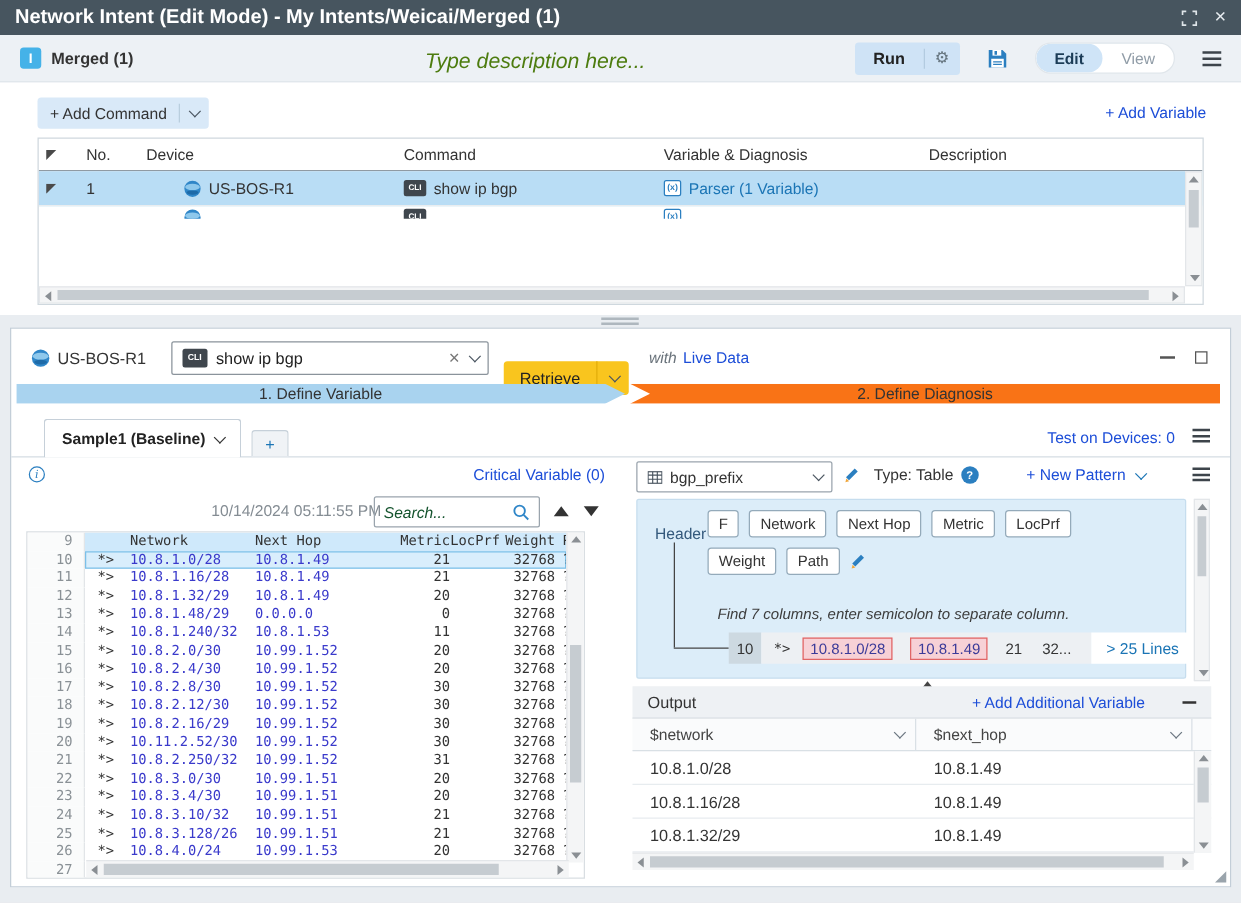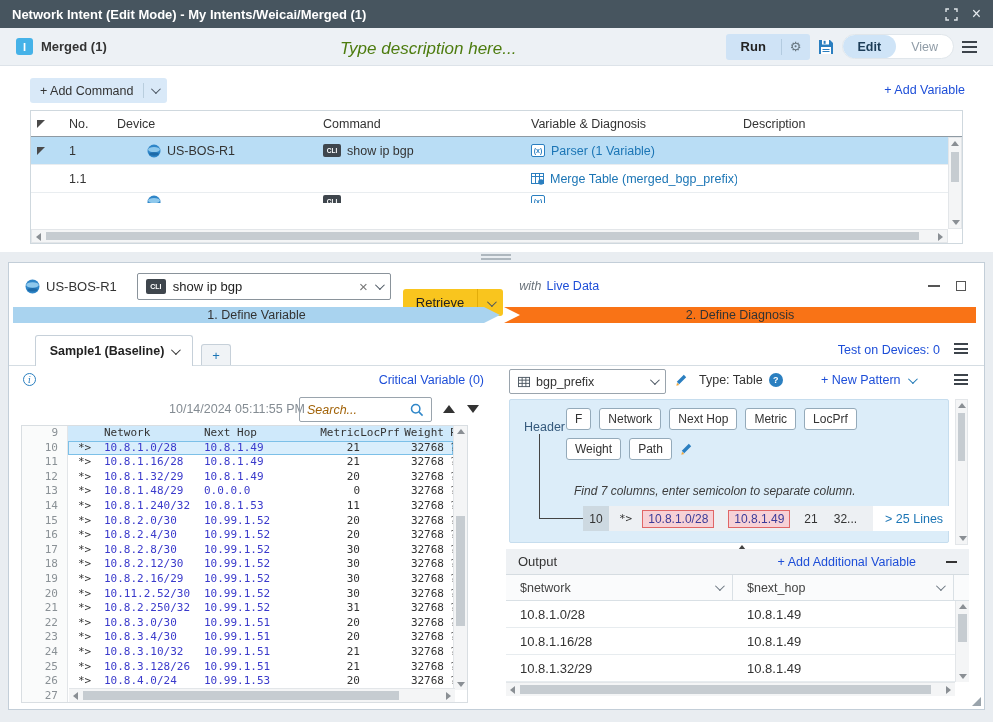--- a/index.html
+++ b/index.html
@@ -2,32 +2,32 @@
 <html><head>
 <meta charset="utf-8">
 <style>
   * { margin:0; padding:0; box-sizing:border-box; }
   body { font-family:"Liberation Sans", sans-serif; background:#cfd6dc; }
   .stage { position:relative; width:993px; height:722px; background:#e9edf1; overflow:hidden; }
 
   
   .titlebar { position:absolute; left:0; top:0; width:993px; height:28px; background:#47555f;
     display:flex; align-items:center; padding:0 12px; }
-  .titlebar .ttl { color:#fff; font-size:13px; font-weight:bold; flex:1; }
+  .titlebar .ttl { color:#fff; font-size:16px; font-weight:bold; flex:1; }
   .tb-ico { display:flex; align-items:center; margin-left:14px; cursor:pointer; }
   .close-x { color:#e8edf1; font-size:16px; line-height:1; }
 
   
   .toolbar { position:absolute; left:0; top:28px; width:993px; height:38px; background:#edf1f5;
     border-bottom:1px solid #dde3e9; display:flex; align-items:center; padding:0 16px; }
   .int-badge { width:17px; height:17px; background:#45b2e8; border-radius:3px; color:#fff;
     font-size:11px; font-weight:bold; display:flex; align-items:center; justify-content:center; margin-right:8px; }
   .int-name { font-size:13px; font-weight:bold; color:#333; }
   .desc-ph { position:absolute; left:340px; top:11px; font-size:17px; font-style:italic; color:#4d7c0f; }
-  .right-tools { margin-left:auto; display:flex; align-items:center; gap:8px;padding-left:24px; }
+  .right-tools { margin-left:auto; display:flex; align-items:center; gap:22px;padding-left:24px; }
   .run-group { display:flex; align-items:center; background:#cfe3f6; border-radius:3px; height:26px; }
   .run-btn { padding:0 15px; font-size:13px; color:#222; font-weight:bold; cursor:pointer; line-height:26px; }
   .run-sep { width:1px; height:16px; background:#b3cbe0; }
   .gear { font-family:"DejaVu Sans", sans-serif; color:#66757f; font-size:13px; padding:0 8px; cursor:pointer; }
   .pill { display:flex; border:1px solid #e0e6eb; background:#fff; border-radius:13px; overflow:hidden; height:25px; }
   .pill .seg { padding:0 15px; font-size:12.5px; line-height:24px; cursor:pointer; }
   .pill .on { background:#cfe4f7; color:#1c3c57; font-weight:bold; border-radius:13px; }
   .pill .off { color:#909ca7; }
   .burger { display:flex; flex-direction:column; gap:3px; cursor:pointer; }
   .burger i { display:block; width:15px; height:2px; background:#3d444b; }
@@ -136,21 +136,21 @@
   .newpat .chev { border-color:#1b75b5; }
   .var-menu { right:16px; top:111px; }
 
   
   .scope-sel { position:absolute; left:25px; top:134px; width:124px; height:25px; border:1px solid #9aa4ad;
     border-radius:2px; display:flex; align-items:center; padding:0 8px; font-size:12.5px; color:#333; cursor:pointer; }
   .scope-sel .chev { margin-left:auto; }
   .timestamp { position:absolute; left:160px; top:139px; font-size:12.5px; color:#848c93; }
   .searchbox { position:absolute; left:290px; top:134px; width:133px; height:25px; border:1px solid #9aa4ad;
     border-radius:2px; display:flex; align-items:center; padding:0 7px; }
-  .searchbox .ph { flex:1; font-size:12.5px; font-style:italic; color:#a16207; }
+  .searchbox .ph { flex:1; font-size:12.5px; font-style:italic; color:#14532d; }
   .nav-up { position:absolute; left:434px; top:142px; border-left:6px solid transparent; border-right:6px solid transparent;
     border-bottom:8px solid #333; width:0; height:0; cursor:pointer; }
   .nav-dn { position:absolute; left:458px; top:142px; border-left:6px solid transparent; border-right:6px solid transparent;
     border-top:8px solid #333; width:0; height:0; cursor:pointer; }
 
   
   .codebox { position:absolute; left:12px; top:162px; width:447px; height:278px; border:1px solid #d9dee2; background:#fff; overflow:hidden; }
   .cline { display:flex; height:14.6px; line-height:14.6px; font-family:"DejaVu Sans Mono", monospace; font-size:11px; color:#333; }
   .gut { width:46px; background:#fafbfb; border-right:1px solid #e2e5e8; color:#8a9196; text-align:right;
     padding-right:9px; flex:none; }
@@ -290,35 +290,20 @@
               </svg>
               <span>US-BOS-R1</span>
             </div>
             <div class="cc">
               <span class="clib">CLI</span>
               <span>show ip bgp</span>
             </div>
             <div class="cc c-var">
               <span class="pic">(x)</span>
               <span class="blue">Parser (1 Variable)</span>
-            </div>
-            <div class="cc"></div>
-          </div>
-          <div class="cgrid crow">
-            <div class="cc c-tri"></div>
-            <div class="cc c-no">1.1</div>
-            <div class="cc c-dev"></div>
-            <div class="cc"></div>
-            <div class="cc c-var">
-              <svg width="13" height="13" viewBox="0 0 13 13" style="flex:none">
-                <rect x="0.5" y="1.5" width="12" height="10" fill="#fff" stroke="#2b7fc0"></rect>
-                <path stroke="#2b7fc0" d="M0.5 4.5h12M4.5 1.5v10M8.5 1.5v10"></path>
-                <circle cx="10" cy="10" r="2.8" fill="#2b7fc0"></circle>
-              </svg>
-              <span class="blue">Merge Table (merged_bgp_prefix)</span>
             </div>
             <div class="cc"></div>
           </div>
           <div class="cgrid crow partial">
             <div class="cc c-tri"></div>
             <div class="cc c-no"></div>
             <div class="cc c-dev">
               <svg width="14" height="14" viewBox="0 0 14 14" style="flex:none">
                 <circle cx="7" cy="7" r="6.5" fill="#2f86c8"></circle>
                 <ellipse cx="7" cy="5.6" rx="5.9" ry="2.6" fill="#8ec8ec"></ellipse>

